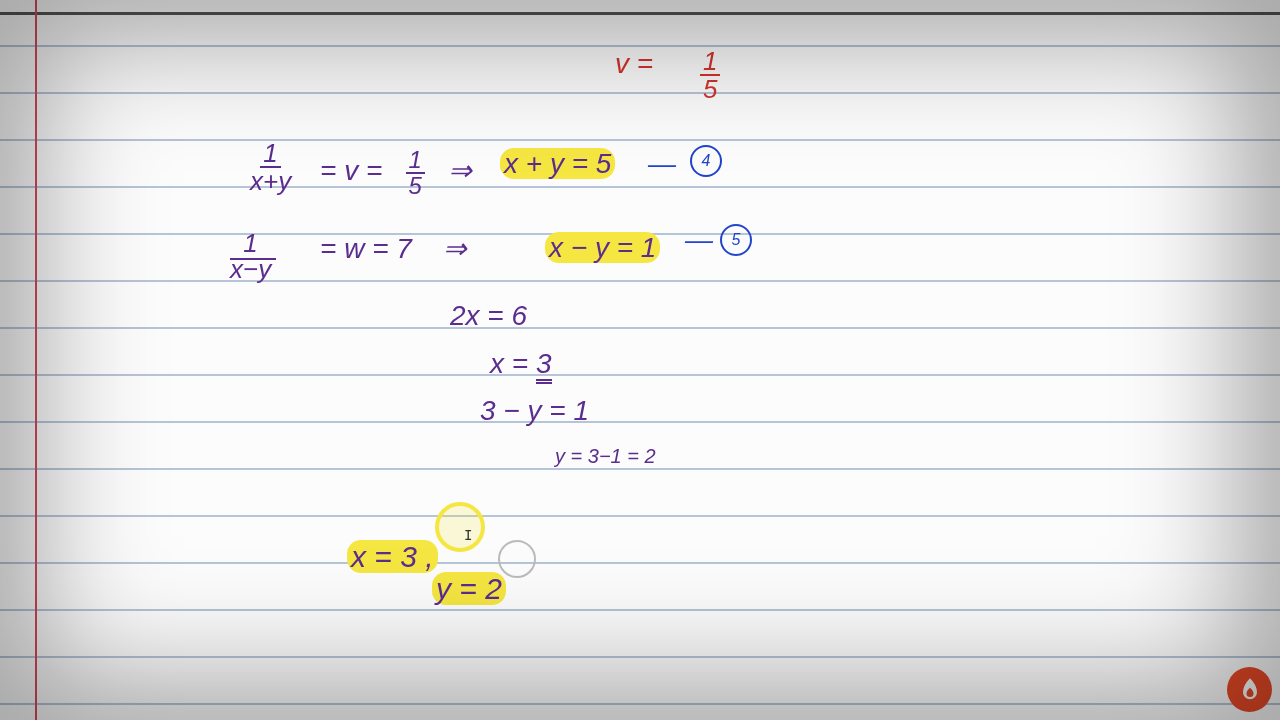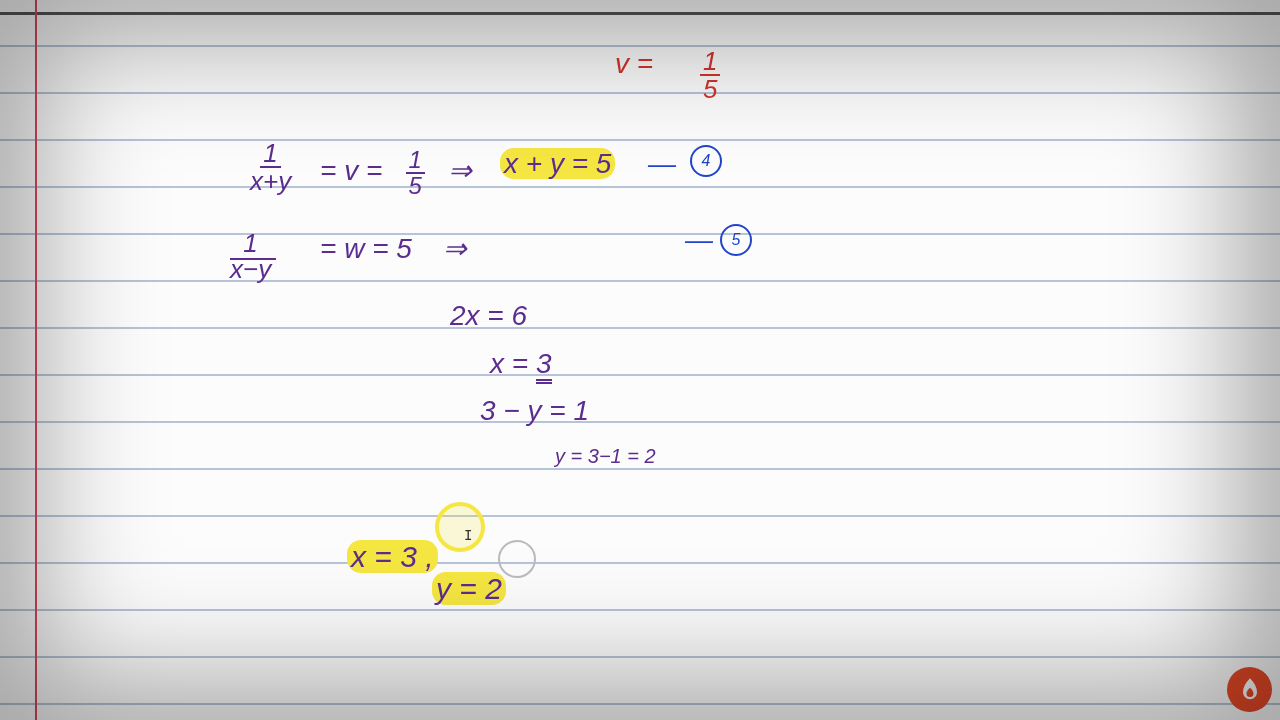--- a/index.html
+++ b/index.html
@@ -185,23 +185,26 @@
   <div class="handwriting purple-ink" style="top: 230px; left: 230px; font-size: 26px;">
     <span class="fraction">
       <span class="num" style="border-bottom-width:0; position:relative;">
         <span>1</span>
         <span style="position:absolute; left:-10px; right:-15px; bottom:-4px; border-bottom:2px solid currentColor;"></span>
       </span>
       <span>x−y</span>
     </span>
   </div>
   <div class="handwriting purple-ink" style="top: 232px; left: 320px; font-size: 28px;">
-    <span>= w = 5</span>
+    <span>= w = 7</span>
     &nbsp;&nbsp;
     <span>⇒</span>
+  </div>
+  <div class="handwriting purple-ink" style="top: 232px; left: 545px; font-size: 28px;">
+    <span class="highlight">x − y = 1</span>
   </div>
   <div class="handwriting blue-ink" style="top: 224px; left: 685px; font-size: 28px;">
     <span>—</span>
   </div>
   <div class="handwriting" style="top: 224px; left: 720px;">
     <span class="circled">5</span>
   </div>
 
   <div class="handwriting purple-ink" style="top: 300px; left: 450px; font-size: 28px; text-align: center;">
     <span>2x = 6</span>

